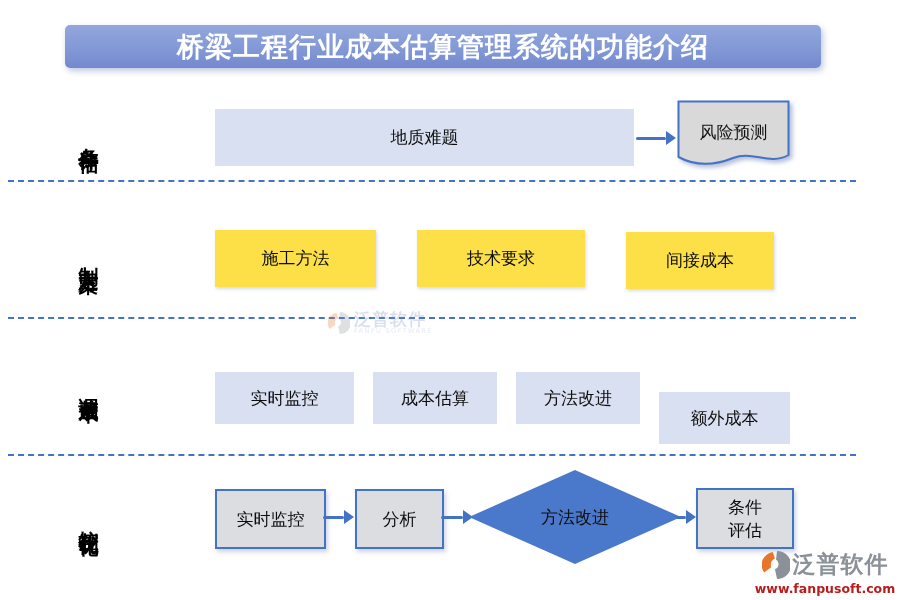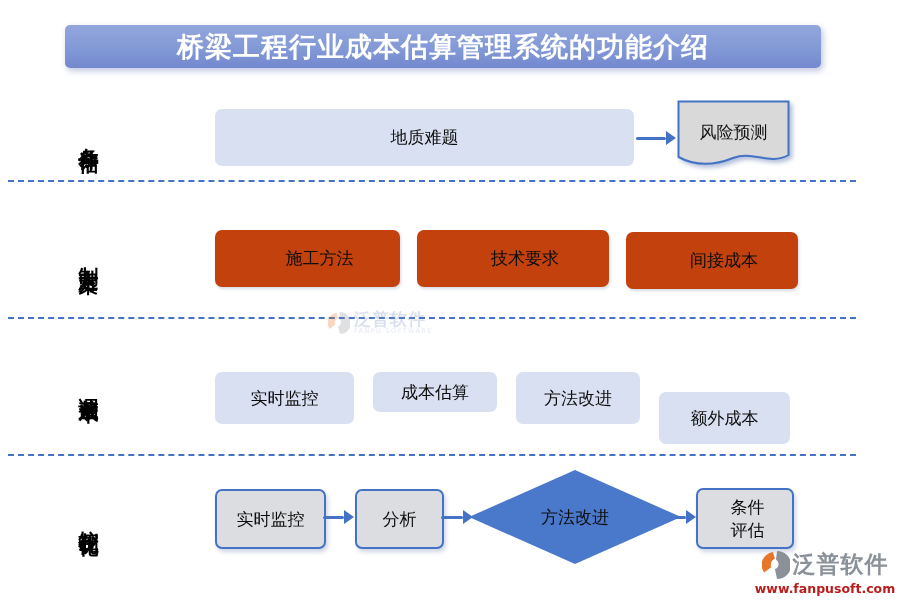--- a/index.html
+++ b/index.html
@@ -28,36 +28,36 @@
   .vlabel.s3{top:338px;height:96px;}
   .vlabel.s4{top:468px;height:102px;}
   
   .divider{position:absolute;left:8px;width:848px;height:0;border-top:2px dashed #4472C4;}
   .divider.d1{top:180px;}
   .divider.d2{top:317px;}
   .divider.d3{top:454px;}
   
   .box{
     position:absolute;display:flex;align-items:center;justify-content:center;
-    font-size:17px;color:#0d0d0d;text-align:right;border-radius:7px;
+    font-size:17px;color:#0d0d0d;text-align:center;
   }
   .box.light{background:#D9E0F2;}
-  .box.solid{background:#c2410c;box-shadow:1px 2px 3px rgba(90,110,160,.25);padding-left:24px;}
+  .box.solid{background:#fde047;box-shadow:1px 2px 3px rgba(90,110,160,.25);}
   .box.grayb{background:#DCDDE0;border:2px solid #4472C4;box-shadow:2px 3px 4px rgba(120,135,180,.35);}
   
   .b-geology{left:215px;top:109px;width:419px;height:57px;}
   .doc-shape{position:absolute;left:677px;top:100px;width:113px;height:72px;filter:drop-shadow(3px 3px 2px rgba(120,140,190,.55));}
   .doc-shape .doc-text{position:absolute;left:0;top:6px;width:113px;height:52px;display:flex;align-items:center;justify-content:center;font-size:17px;}
   
   .b-method{left:215px;top:230px;width:161px;height:57px;}
   .b-tech{left:417px;top:230px;width:168px;height:57px;}
   .b-indirect{left:626px;top:232px;width:148px;height:57px;}
   
   .b-rt1{left:215px;top:372px;width:139px;height:52px;}
-  .b-est{left:373px;top:372px;width:124px;height:40px;}
+  .b-est{left:373px;top:372px;width:124px;height:52px;}
   .b-cause{left:516px;top:372px;width:124px;height:52px;}
   .b-extra{left:659px;top:392px;width:131px;height:52px;}
   
   .b-rt2{left:215px;top:489px;width:107px;height:56px;}
   .b-analyze{left:355px;top:489px;width:85px;height:56px;}
   .b-utilize{left:696px;top:488px;width:94px;height:57px;}
   .b-utilize .wrap2{display:inline-block;width:2.3em;line-height:1.35;}
   .diamond{position:absolute;left:469px;top:470px;width:212px;height:94px;}
   .diamond-text{position:absolute;left:469px;top:470px;width:212px;height:94px;display:flex;align-items:center;justify-content:center;font-size:17px;color:#0d0d0d;}
   

